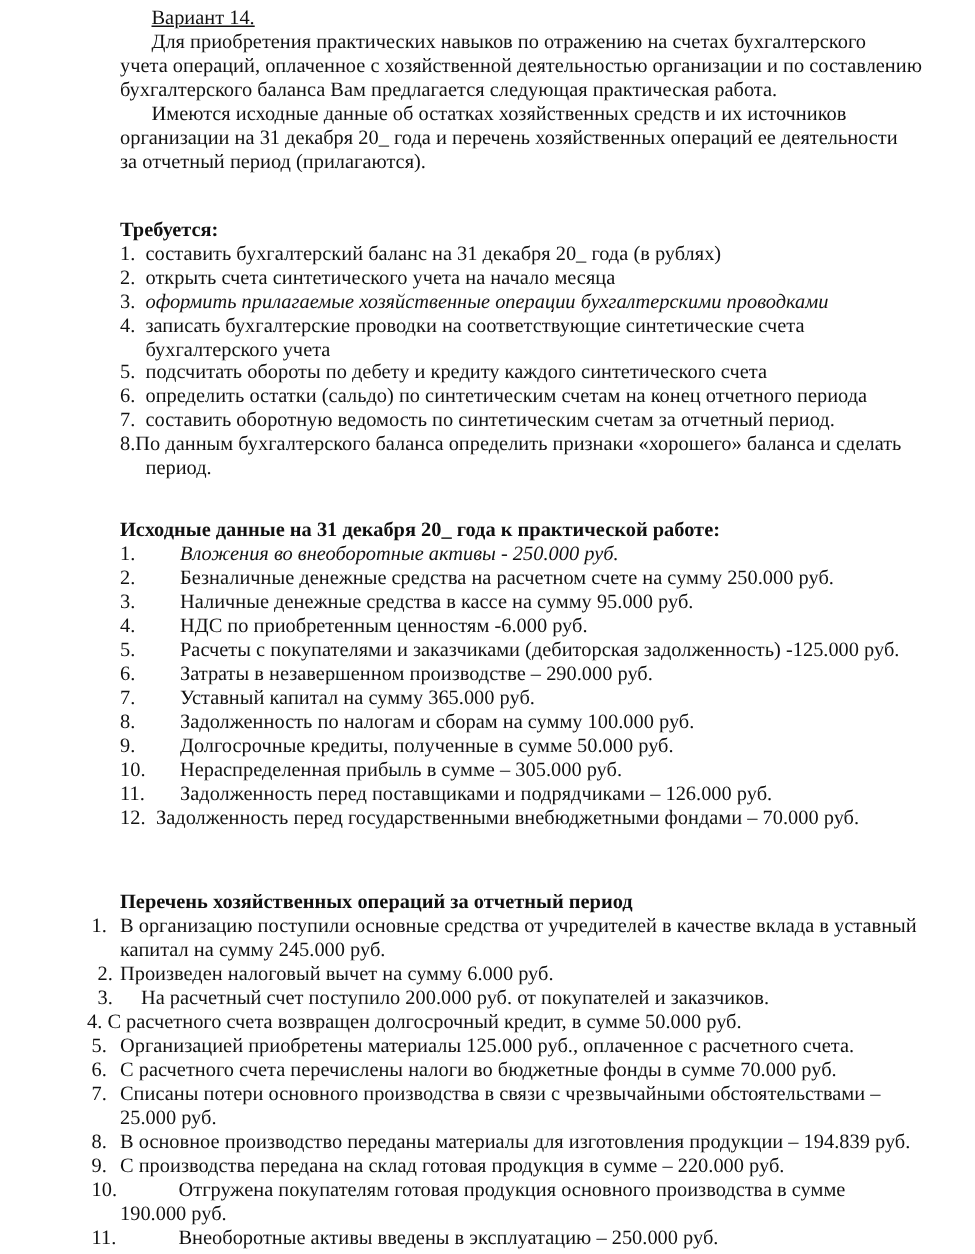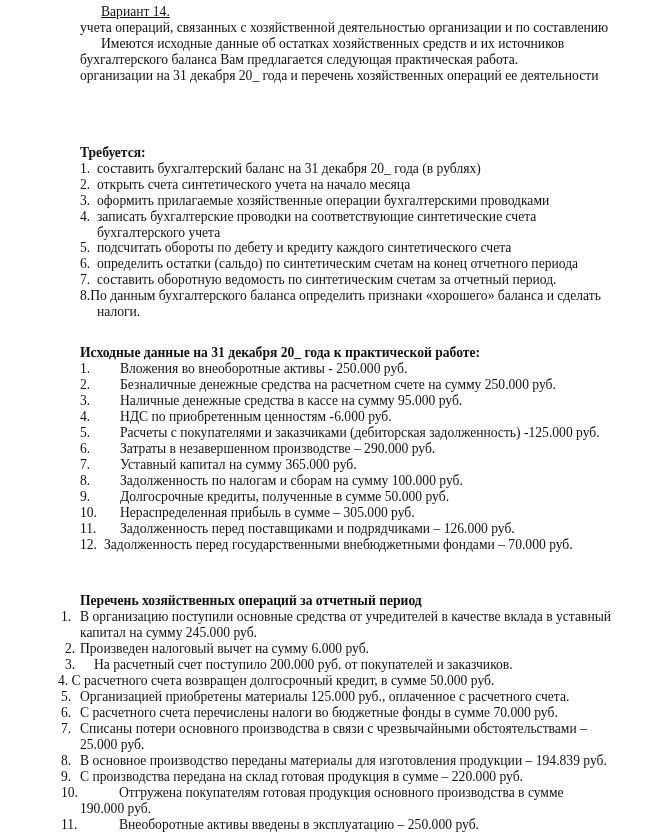--- a/index.html
+++ b/index.html
@@ -14,68 +14,70 @@
   .para .ln { display: block; white-space: nowrap; }
   .bold { font-weight: bold; }
   .row { position: absolute; white-space: nowrap; }
 </style>
 </head>
 <body>
 
 <div class="abs title">Вариант 14.</div>
 
 <div class="abs para" style="top:20px;">
-  <span class="ln">учета операций, связанных с хозяйственной деятельностью организации и по составлению</span>
+  <span class="ln" style="padding-left:21px;">Для приобретения практических навыков по отражению на счетах бухгалтерского</span>
+  <span class="ln">учета операций, оплаченное с хозяйственной деятельностью организации и по составлению</span>
+  <span class="ln">бухгалтерского баланса Вам предлагается следующая практическая работа.</span>
   <span class="ln" style="padding-left:21px;">Имеются исходные данные об остатках хозяйственных средств и их источников</span>
-  <span class="ln">бухгалтерского баланса Вам предлагается следующая практическая работа.</span>
   <span class="ln">организации на 31 декабря 20_ года и перечень хозяйственных операций ее деятельности</span>
+  <span class="ln">за отчетный период (прилагаются).</span>
 </div>
 
 <div class="abs bold" style="left:80px; top:145px;">Требуется:</div>
 
 <div>
   <div class="row" style="left:80px; top:161px;">
     <span>1.</span>
     <span style="position:absolute; left:17px;">составить бухгалтерский баланс на 31 декабря 20_ года (в рублях)</span>
   </div>
   <div class="row" style="left:80px; top:177px;">
     <span>2.</span>
     <span style="position:absolute; left:17px;">открыть счета синтетического учета на начало месяца</span>
   </div>
   <div class="row" style="left:80px; top:193px;">
     <span>3.</span>
-    <span style="position:absolute; left:17px;">оформить прилагаемые хозяйственные операции бухгалтерскими проводками</span>
+    <span style="position:absolute; left:17px;font-style:italic;">оформить прилагаемые хозяйственные операции бухгалтерскими проводками</span>
   </div>
   <div class="row" style="left:80px; top:209px;">
     <span>4.</span>
     <span style="position:absolute; left:17px;">записать бухгалтерские проводки на соответствующие синтетические счета</span>
     <span style="position:absolute; left:17px; top:16px;">бухгалтерского учета</span>
   </div>
   <div class="row" style="left:80px; top:240px;">
     <span>5.</span>
     <span style="position:absolute; left:17px;text-align:right;">подсчитать обороты по дебету и кредиту каждого синтетического счета</span>
   </div>
   <div class="row" style="left:80px; top:256px;">
     <span>6.</span>
     <span style="position:absolute; left:17px;">определить остатки (сальдо) по синтетическим счетам на конец отчетного периода</span>
   </div>
   <div class="row" style="left:80px; top:272px;">
     <span>7.</span>
     <span style="position:absolute; left:17px;">составить оборотную ведомость по синтетическим счетам за отчетный период.</span>
   </div>
   <div class="row" style="left:80px; top:288px;">
     <span>8.</span><span>По данным бухгалтерского баланса определить признаки «хорошего» баланса и сделать</span>
-    <span style="position:absolute; left:17px; top:16px;">налоги.</span>
+    <span style="position:absolute; left:17px; top:16px;">период.</span>
   </div>
 </div>
 
 <div class="abs bold" style="left:80px; top:345px;">Исходные данные на 31 декабря 20_ года к практической работе:</div>
 
 <div>
-  <div class="row" style="left:80px; top:361px;"><span>1.</span><span style="position:absolute; left:40px;">Вложения во внеоборотные активы - 250.000 руб.</span></div>
+  <div class="row" style="left:80px; top:361px;"><span>1.</span><span style="position:absolute; left:40px;font-style:italic;">Вложения во внеоборотные активы - 250.000 руб.</span></div>
   <div class="row" style="left:80px; top:377px;"><span>2.</span><span style="position:absolute; left:40px;text-align:center;">Безналичные денежные средства на расчетном счете на сумму 250.000 руб.</span></div>
   <div class="row" style="left:80px; top:393px;"><span>3.</span><span style="position:absolute; left:40px;">Наличные денежные средства в кассе на сумму 95.000 руб.</span></div>
   <div class="row" style="left:80px; top:409px;"><span>4.</span><span style="position:absolute; left:40px;">НДС по приобретенным ценностям -6.000 руб.</span></div>
   <div class="row" style="left:80px; top:425px;"><span>5.</span><span style="position:absolute; left:40px;">Расчеты с покупателями и заказчиками (дебиторская задолженность) -125.000 руб.</span></div>
   <div class="row" style="left:80px; top:441px;"><span>6.</span><span style="position:absolute; left:40px;">Затраты в незавершенном производстве – 290.000 руб.</span></div>
   <div class="row" style="left:80px; top:457px;"><span>7.</span><span style="position:absolute; left:40px;">Уставный капитал на сумму 365.000 руб.</span></div>
   <div class="row" style="left:80px; top:473px;"><span>8.</span><span style="position:absolute; left:40px;">Задолженность по налогам и сборам на сумму 100.000 руб.</span></div>
   <div class="row" style="left:80px; top:489px;"><span>9.</span><span style="position:absolute; left:40px;">Долгосрочные кредиты, полученные в сумме 50.000 руб.</span></div>
   <div class="row" style="left:80px; top:505px;"><span>10.</span><span style="position:absolute; left:40px;">Нераспределенная прибыль в сумме – 305.000 руб.</span></div>
   <div class="row" style="left:80px; top:521px;"><span>11.</span><span style="position:absolute; left:40px;">Задолженность перед поставщиками и подрядчиками – 126.000 руб.</span></div>

